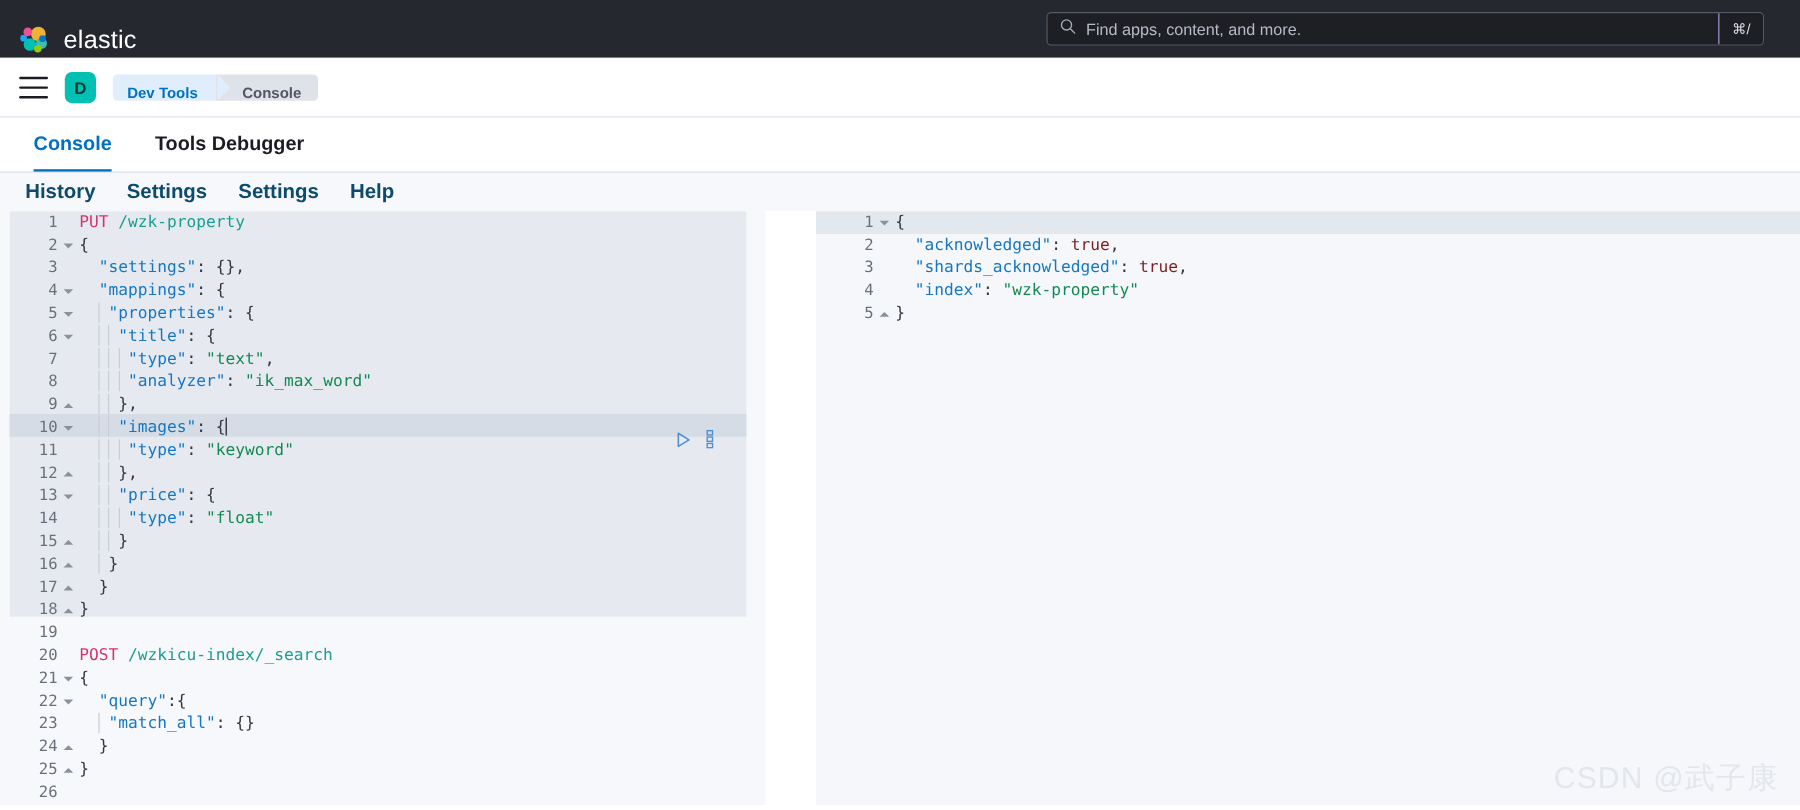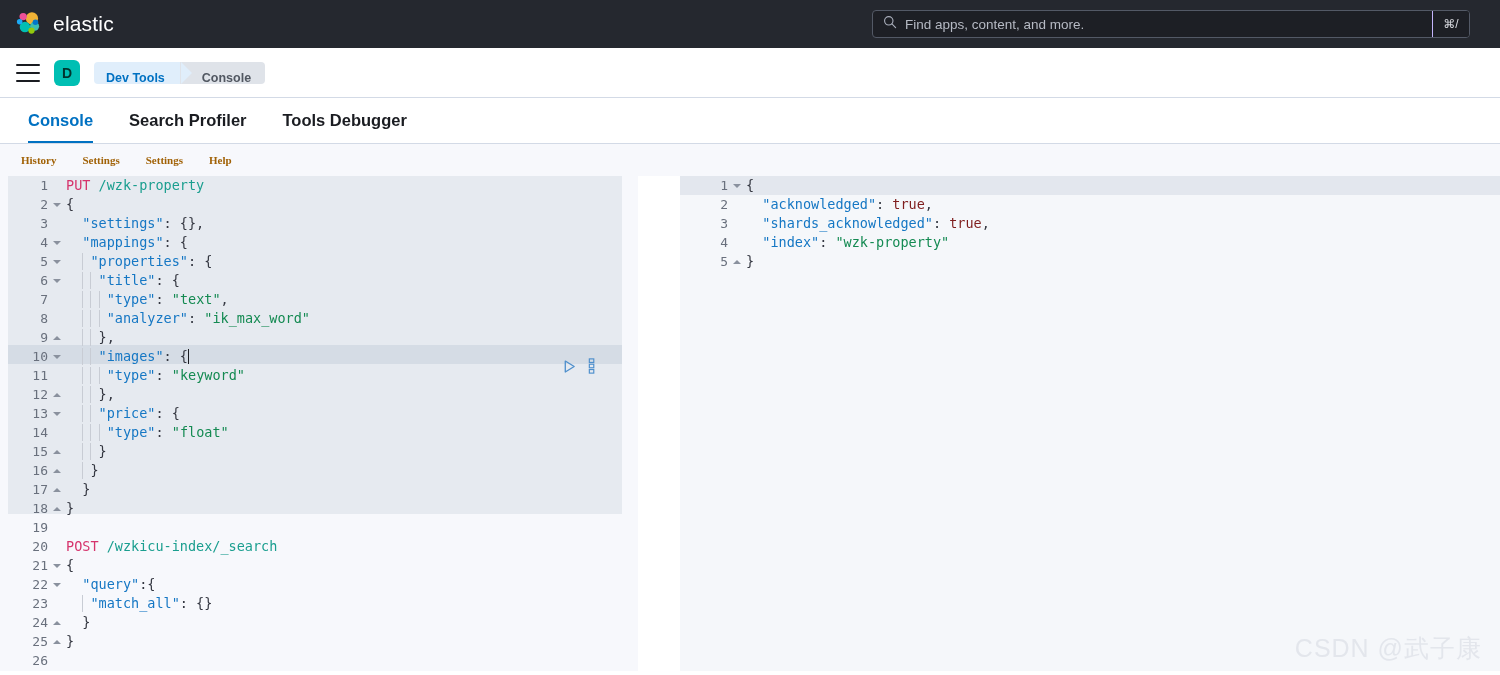--- a/index.html
+++ b/index.html
@@ -9,21 +9,21 @@
     overflow: hidden;
     background: #ffffff;
     font-family: "Liberation Sans", sans-serif;
     -webkit-font-smoothing: antialiased;
   }
 
   
   .topbar {
     height: 48px; width: 100%;
     background: #25282f;
-    display: flex; align-items: center;
+    display: flex; align-items: flex-end;
     padding: 0 16px 0 14px;
     position: relative;
   }
   .brand { display: flex; align-items: center; gap: 11px; }
   .elastic-logo { width: 28px; height: 28px; display: block; }
   .brand-name {
     color: #ffffff;
     font-size: 21px;
     letter-spacing: .2px;
     font-weight: 400;
@@ -158,27 +158,26 @@
 
   
   .consolemenu {
     height: 32px;
     background: #f7f8fc;
     display: flex; align-items: center;
     padding-left: 10px;
     gap: 4px;
   }
   .cm-item {
-    font-size: 11px;
+    font-size: 17px;
     font-weight: 700;
-    color: #a16207;
+    color: #0c4a6e;
     padding: 3px 11px;
     cursor: pointer;
     border-radius: 3px;
-    font-family: Liberation Serif, serif;
   }
 
   
   .workarea {
     position: relative;
     height: 495px;
     display: flex;
     background: #ffffff;
   }
   .pane-request {
@@ -348,23 +347,20 @@
     <div class="crumb first">Dev Tools</div>
     <div class="crumb last">Console</div>
   </div>
 </div>
 
 <div class="tabsbar">
   <div class="tab active">
     <span>Console</span>
   </div>
   <div class="tab">
-    <span>Search Profiler</span>
-  </div>
-  <div class="tab">
     <span>Tools Debugger</span>
   </div>
 </div>
 
 <div class="consolemenu">
   <div class="cm-item">History</div>
   <div class="cm-item">Settings</div>
   <div class="cm-item">Settings</div>
   <div class="cm-item">Help</div>
 </div>

